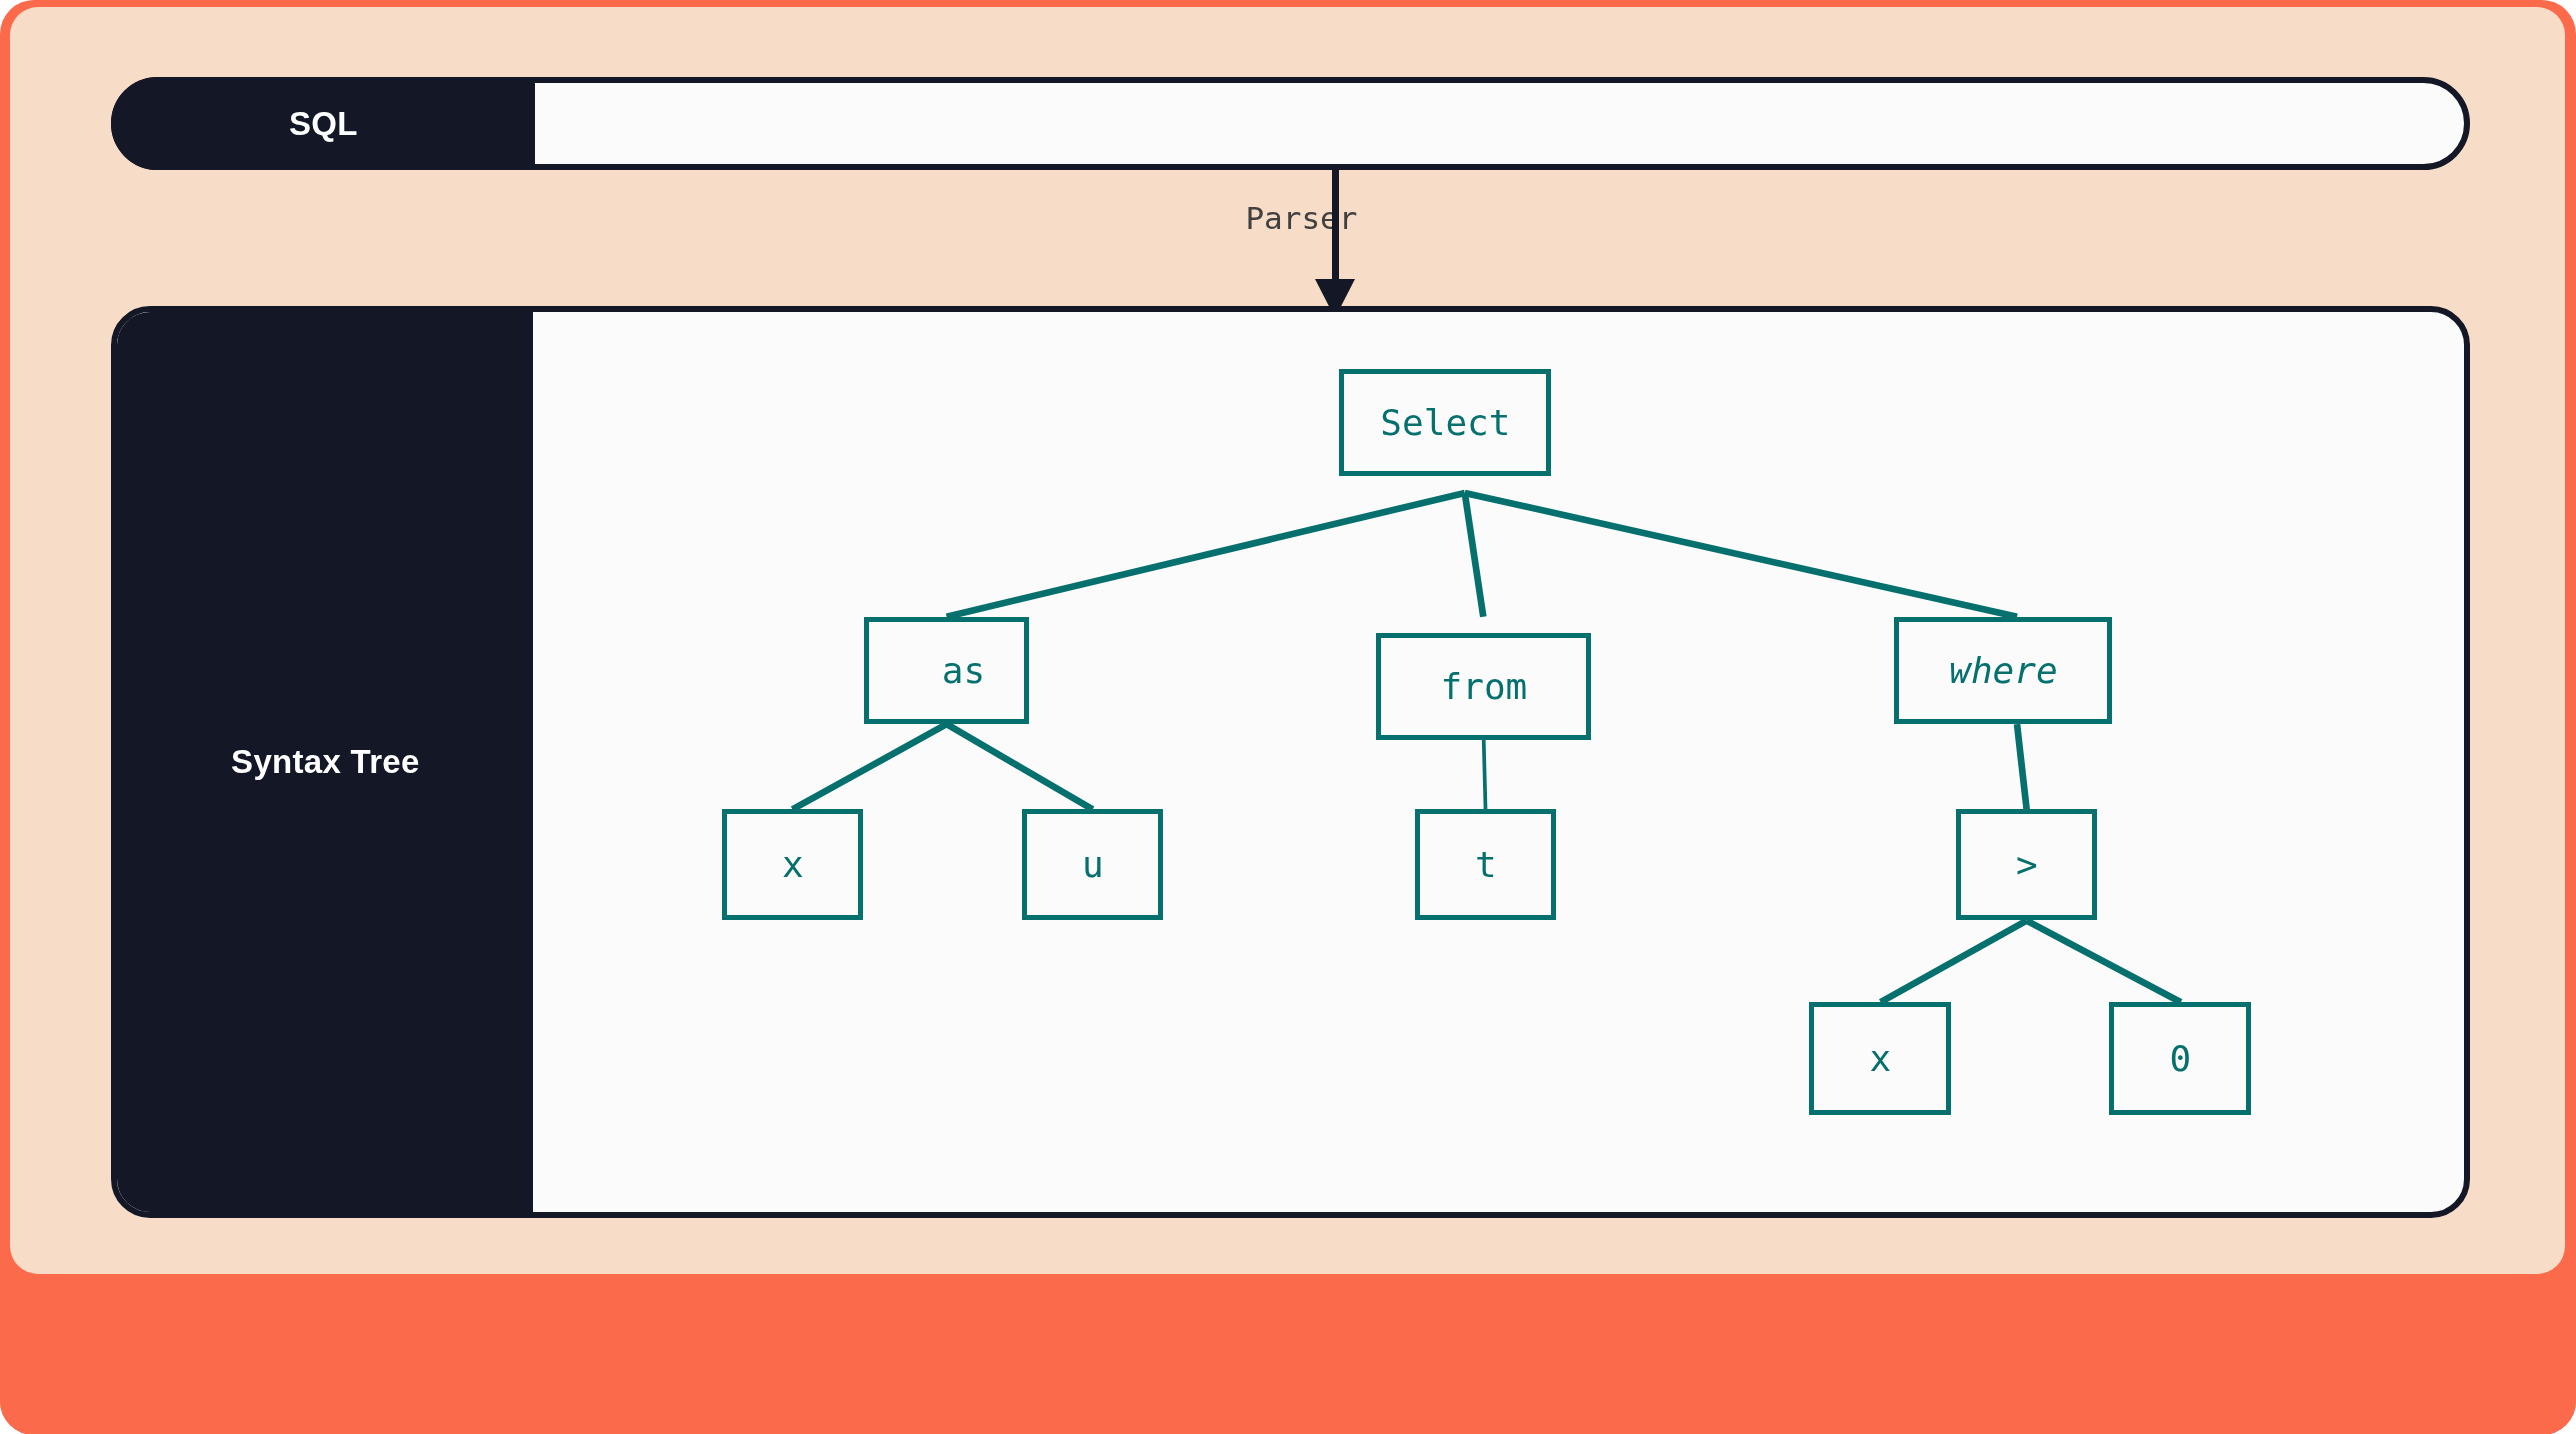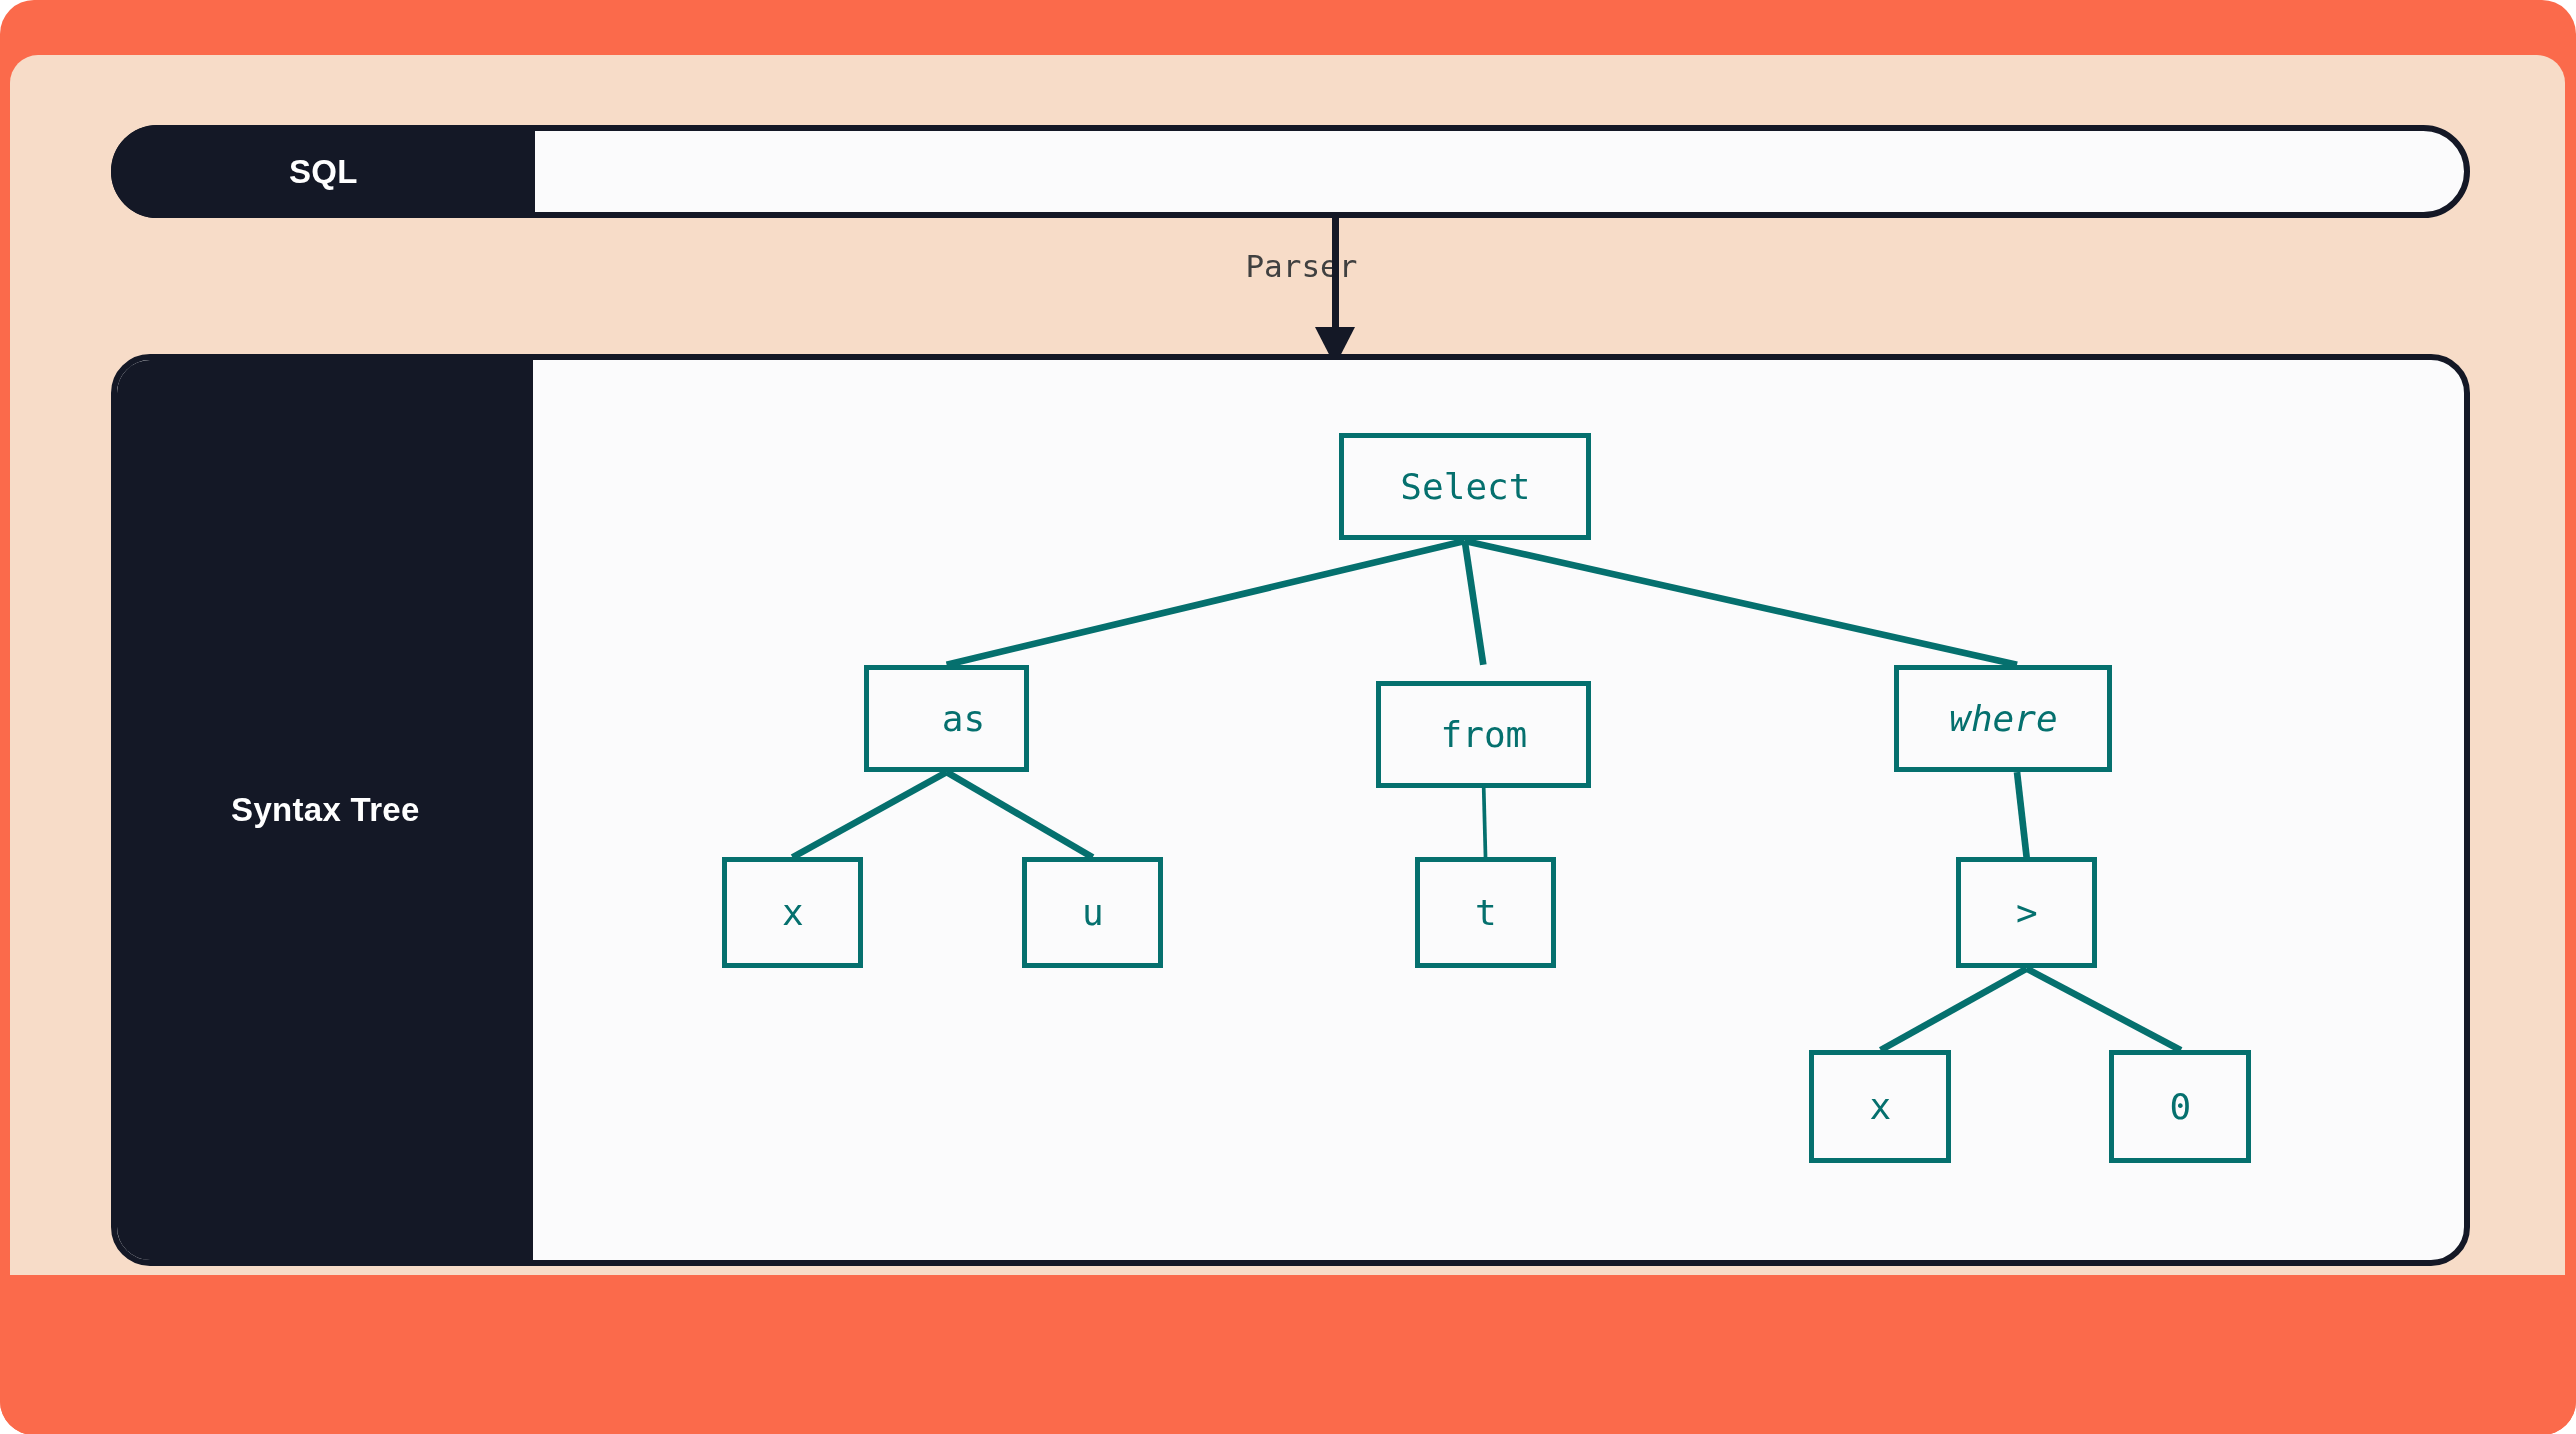--- a/index.html
+++ b/index.html
@@ -27,21 +27,20 @@
 
   
   #stage {
     position: absolute;
     left: 10.4px;
     top: 7.4px;
     width: 2555px;
     height: 1267px;
     background: #F7DCC8;
     border-radius: 28px;
-    margin-top: 48px;
   }
 
   
   #sql-row {
     position: absolute;
     left: 101px;
     top: 70px;
     width: 2359px;
     height: 93px;
   }
@@ -216,21 +215,21 @@
             <line x1="1257" y1="244" x2="558" y2="411" stroke="#05706E" stroke-width="9"></line>
             <line x1="1257" y1="244" x2="1282" y2="411" stroke="#05706E" stroke-width="9"></line>
             <line x1="1257" y1="244" x2="2002" y2="411" stroke="#05706E" stroke-width="9"></line>
             <line x1="558" y1="556" x2="350" y2="671" stroke="#05706E" stroke-width="9"></line>
             <line x1="558" y1="556" x2="755" y2="671" stroke="#05706E" stroke-width="9"></line>
             <line x1="1282" y1="556" x2="1285" y2="671" stroke="#05706E" stroke-width="5"></line>
             <line x1="2002" y1="556" x2="2015" y2="671" stroke="#05706E" stroke-width="9"></line>
             <line x1="2015" y1="821" x2="1818" y2="931" stroke="#05706E" stroke-width="9"></line>
             <line x1="2015" y1="821" x2="2223" y2="931" stroke="#05706E" stroke-width="9"></line>
           </svg>
-      <div class="node" style="left: 806px; top: 73px; width: 252px; height: 107px;">
+      <div class="node" style="left: 806px; top: 57px; width: 212px; height: 107px;">
             <span>Select</span>
           </div>
           <div class="node" style="left: 331px; top: 305px; width: 165px; height: 107px; padding-left: 33px;">
             <span>as</span>
           </div>
           <div class="node" style="left: 843px; top: 321px; width: 215px; height: 107px;">
             <span>from</span>
           </div>
           <div class="node" style="left: 1361px; top: 305px; width: 218px; height: 107px; font-style: italic;">
             <span>where</span>

